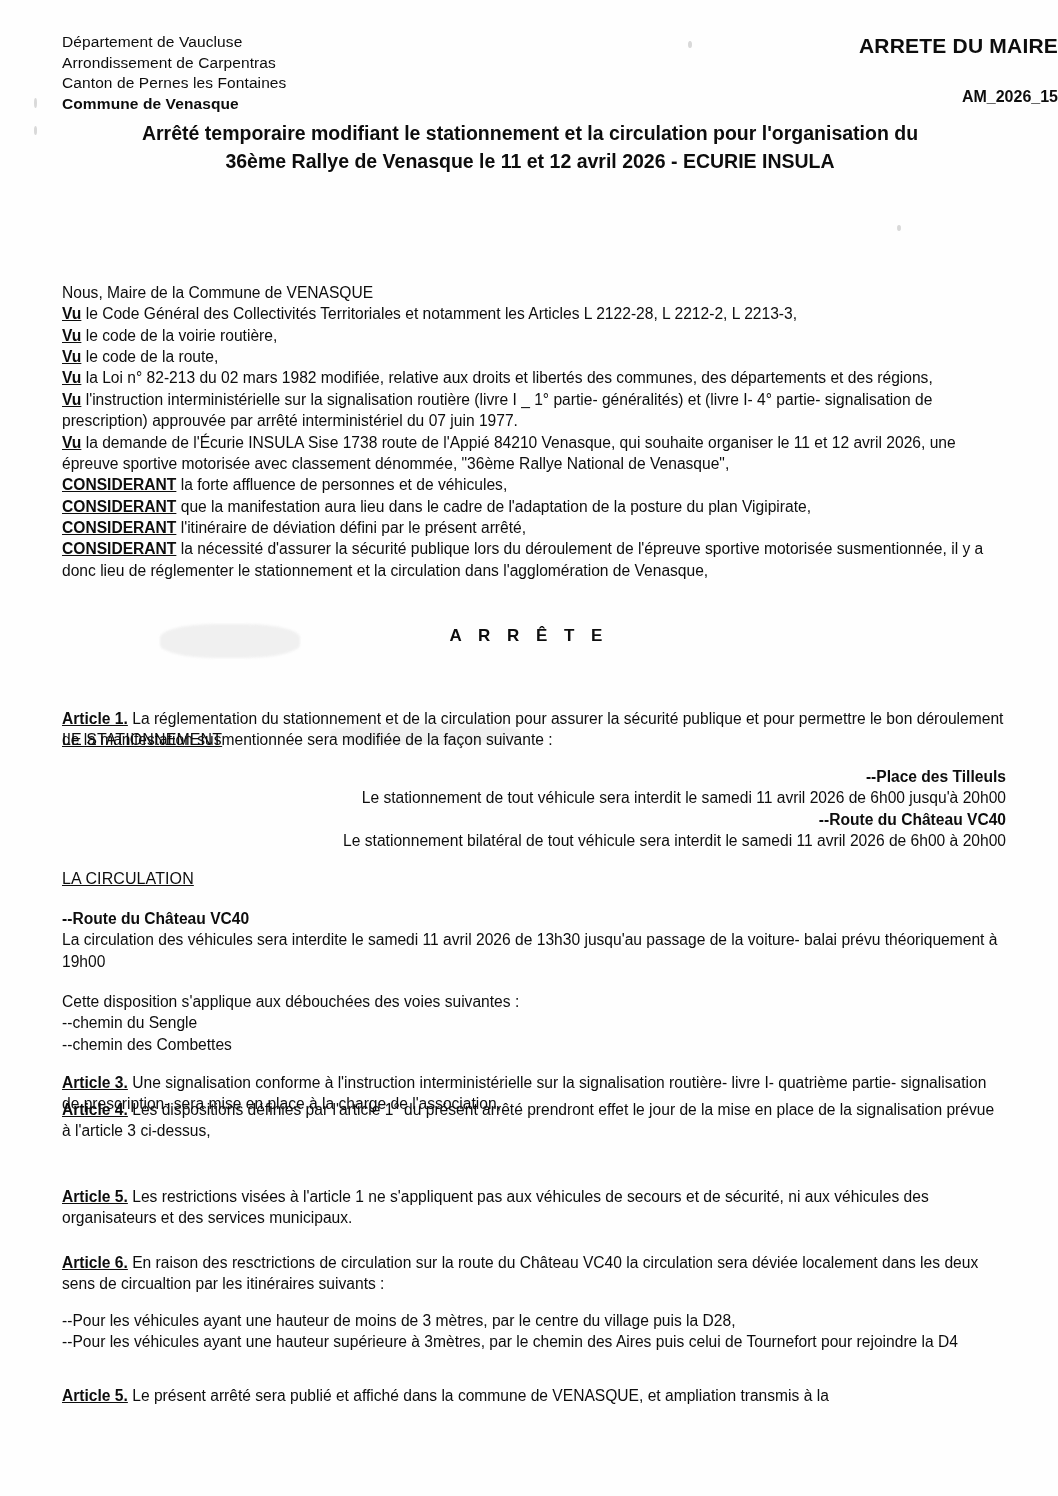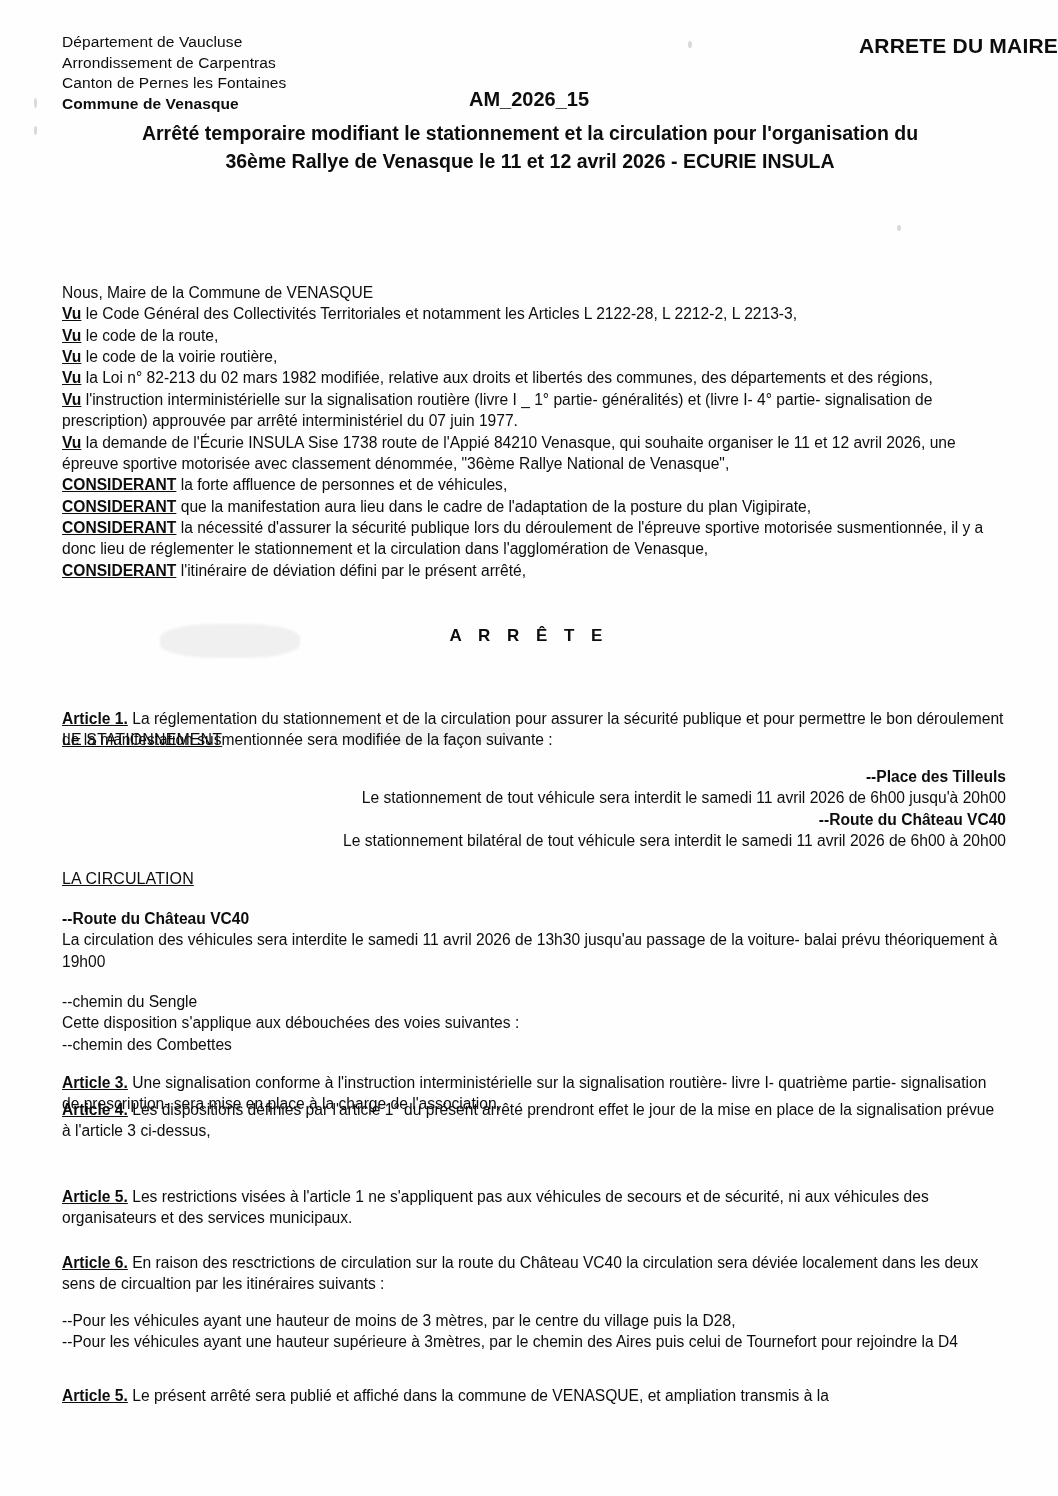--- a/index.html
+++ b/index.html
@@ -54,22 +54,22 @@
     text-align: right;
     font-size: 21px;
     font-weight: bold;
     letter-spacing: .2px;
   }
   .doc-ref {
     position: absolute;
     left: 0;
     top: 88px;
     width: 1058px;
-    text-align: center;
-    font-size: 20px;
+    text-align: right;
+    font-size: 16px;
     font-weight: bold;
   }
   .doc-subject {
     position: absolute;
     left: 120px;
     top: 120px;
     width: 820px;
     text-align: center;
     font-size: 19.5px;
     font-weight: bold;
@@ -144,29 +144,29 @@
     <div class="bold">Commune de Venasque</div>
   </div>
 
   <div class="doc-title">ARRETE DU MAIRE</div>
   <div class="doc-ref">AM_2026_15</div>
   <div class="doc-subject">Arrêté temporaire modifiant le stationnement et la circulation pour l'organisation du 36ème Rallye de Venasque le 11 et 12 avril 2026 - ECURIE INSULA</div>
 
   <div class="body-block" id="preamble">
     <p>Nous, Maire de la Commune de VENASQUE</p>
     <p><b>Vu</b> <span>le Code Général des Collectivités Territoriales et notamment les Articles L 2122-28, L 2212-2, L 2213-3,</span></p>
+    <p><b>Vu</b> <span>le code de la voirie routière,</span></p>
     <p><b>Vu</b> <span>le code de la route,</span></p>
-    <p><b>Vu</b> <span>le code de la voirie routière,</span></p>
     <p><b>Vu</b> <span>la Loi n° 82-213 du 02 mars 1982 modifiée, relative aux droits et libertés des communes, des départements et des régions,</span></p>
     <p><b>Vu</b> <span>l'instruction interministérielle sur la signalisation routière (livre I _ 1° partie- généralités) et (livre I- 4° partie- signalisation de prescription) approuvée par arrêté interministériel du 07 juin 1977.</span></p>
     <p><b>Vu</b> <span>la demande de l'Écurie INSULA Sise 1738 route de l'Appié 84210 Venasque, qui souhaite organiser le 11 et 12 avril 2026, une épreuve sportive motorisée avec classement dénommée, "36ème Rallye National de Venasque",</span></p>
     <p><b>CONSIDERANT</b> <span>la forte affluence de personnes et de véhicules,</span></p>
     <p><b>CONSIDERANT</b> <span>que la manifestation aura lieu dans le cadre de l'adaptation de la posture du plan Vigipirate,</span></p>
+    <p><b>CONSIDERANT</b> <span>l'itinéraire de déviation défini par le présent arrêté,</span></p>
     <p><b>CONSIDERANT</b> <span>la nécessité d'assurer la sécurité publique lors du déroulement de l'épreuve sportive motorisée susmentionnée, il y a donc lieu de réglementer le stationnement et la circulation dans l'agglomération de Venasque,</span></p>
-    <p><b>CONSIDERANT</b> <span>l'itinéraire de déviation défini par le présent arrêté,</span></p>
   </div>
 
   <div class="arrete-head">A R R Ê T E</div>
 
   <div class="body-block" id="article1">
     <p><b>Article 1.</b> <span>La réglementation du stationnement et de la circulation pour assurer la sécurité publique et pour permettre le bon déroulement de la manifestation susmentionnée sera modifiée de la façon suivante :</span></p>
   </div>
 
   <div class="section-head" id="head-stationnement">LE STATIONNEMENT</div>
   <div class="body-block" id="stationnement">
@@ -176,22 +176,22 @@
     <p>Le stationnement bilatéral de tout véhicule sera interdit le samedi 11 avril 2026 de 6h00 à 20h00</p>
   </div>
 
   <div class="section-head" id="head-circulation">LA CIRCULATION</div>
   <div class="body-block" id="circulation">
     <p class="sub">--Route du Château VC40</p>
     <p>La circulation des véhicules sera interdite le samedi 11 avril 2026 de 13h30 jusqu'au passage de la voiture- balai prévu théoriquement à 19h00</p>
   </div>
 
   <div class="body-block" id="debouchees">
+    <p>Cette disposition s'applique aux débouchées des voies suivantes :</p>
     <p>--chemin du Sengle</p>
-    <p>Cette disposition s'applique aux débouchées des voies suivantes :</p>
     <p>--chemin des Combettes</p>
   </div>
 
   <div class="body-block" id="article3">
     <p><b>Article 3.</b> <span>Une signalisation conforme à l'instruction interministérielle sur la signalisation routière- livre I- quatrième partie- signalisation de prescription- sera mise en place à la charge de l'association,</span></p>
   </div>
 
   <div class="body-block" id="article4">
     <p><b>Article 4.</b> <span>Les dispositions définies par l'article 1° du présent arrêté prendront effet le jour de la mise en place de la signalisation prévue à l'article 3 ci-dessus,</span></p>
   </div>

